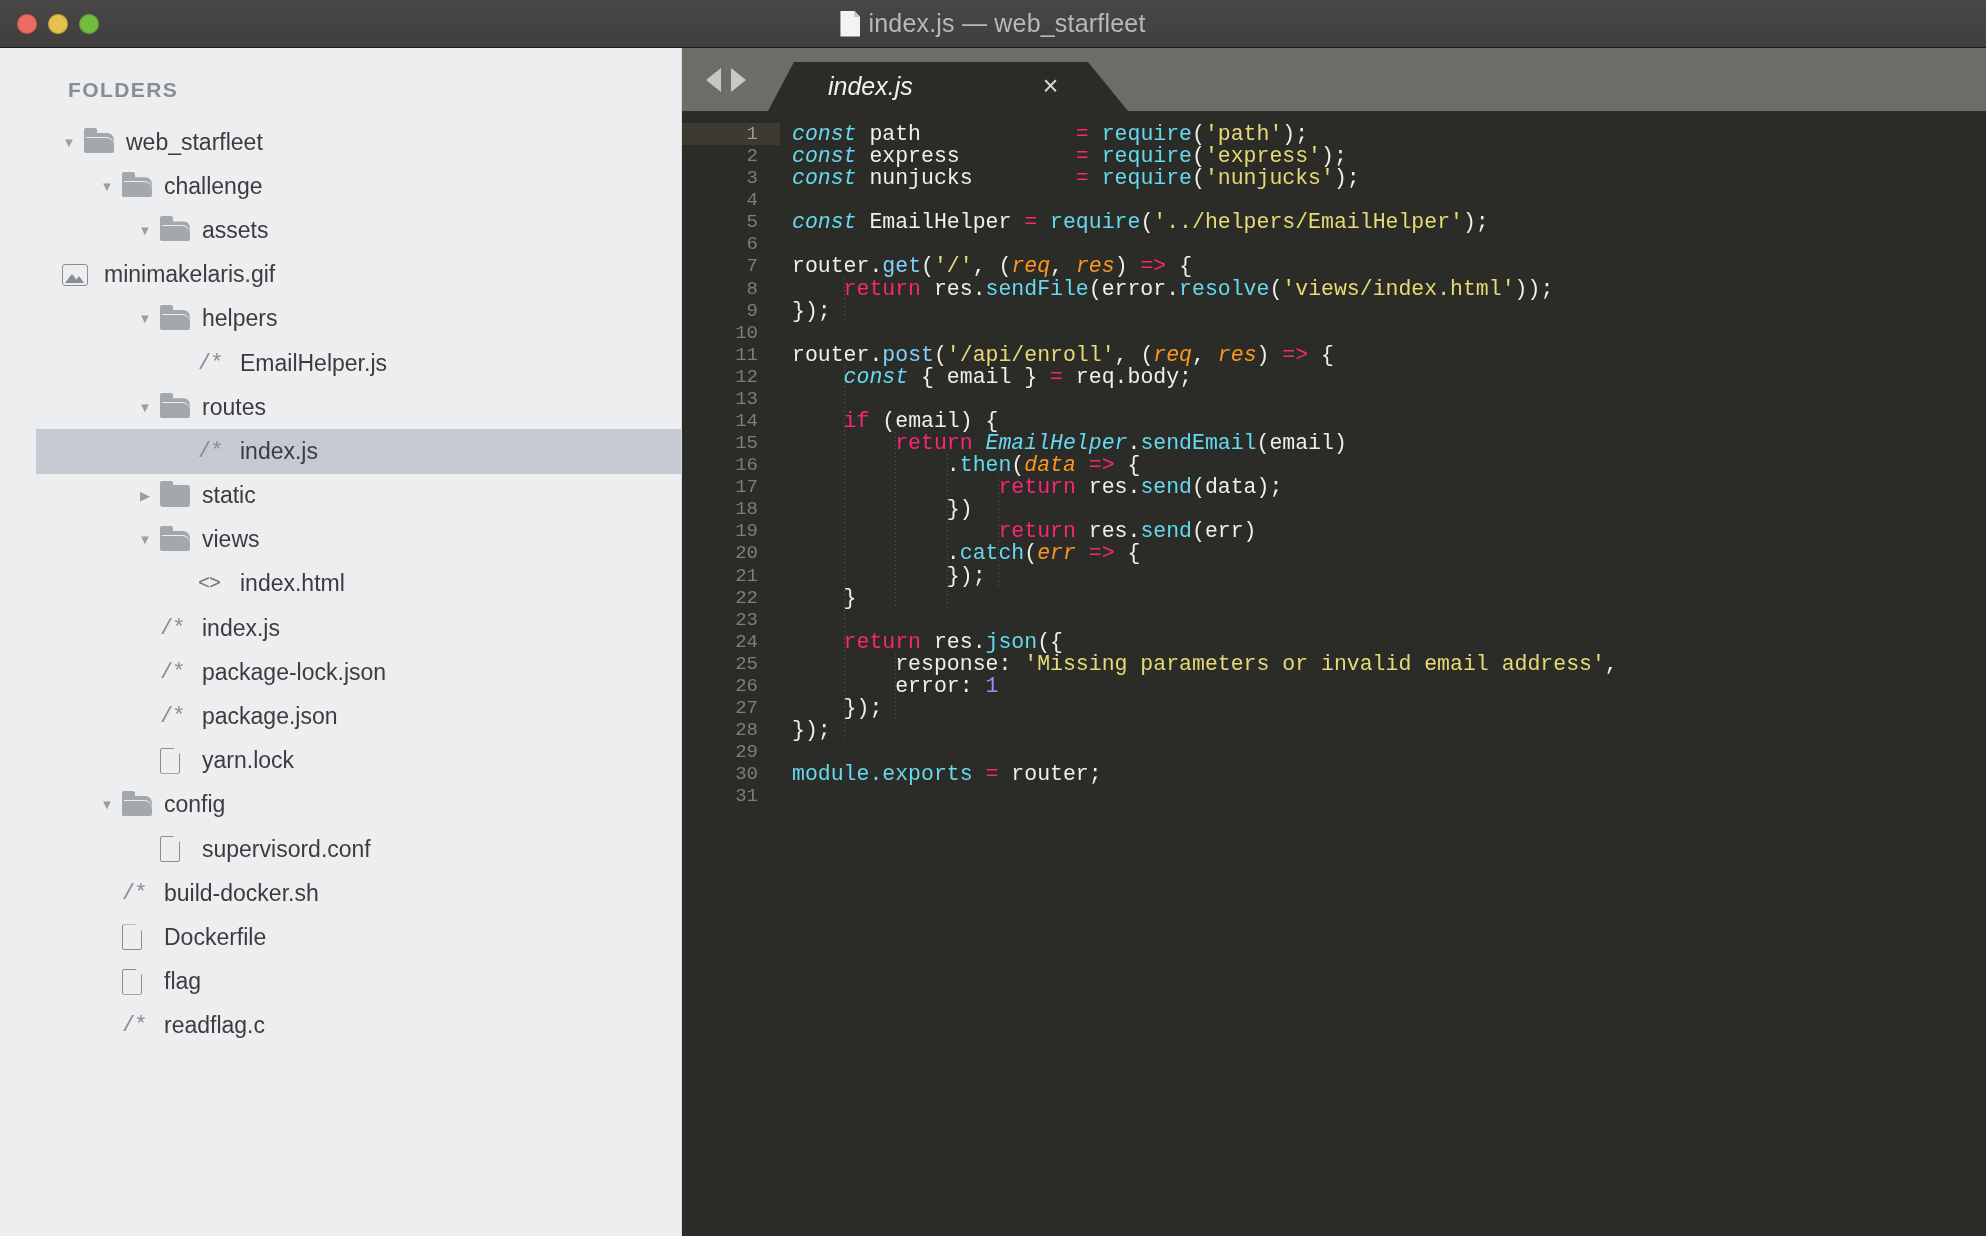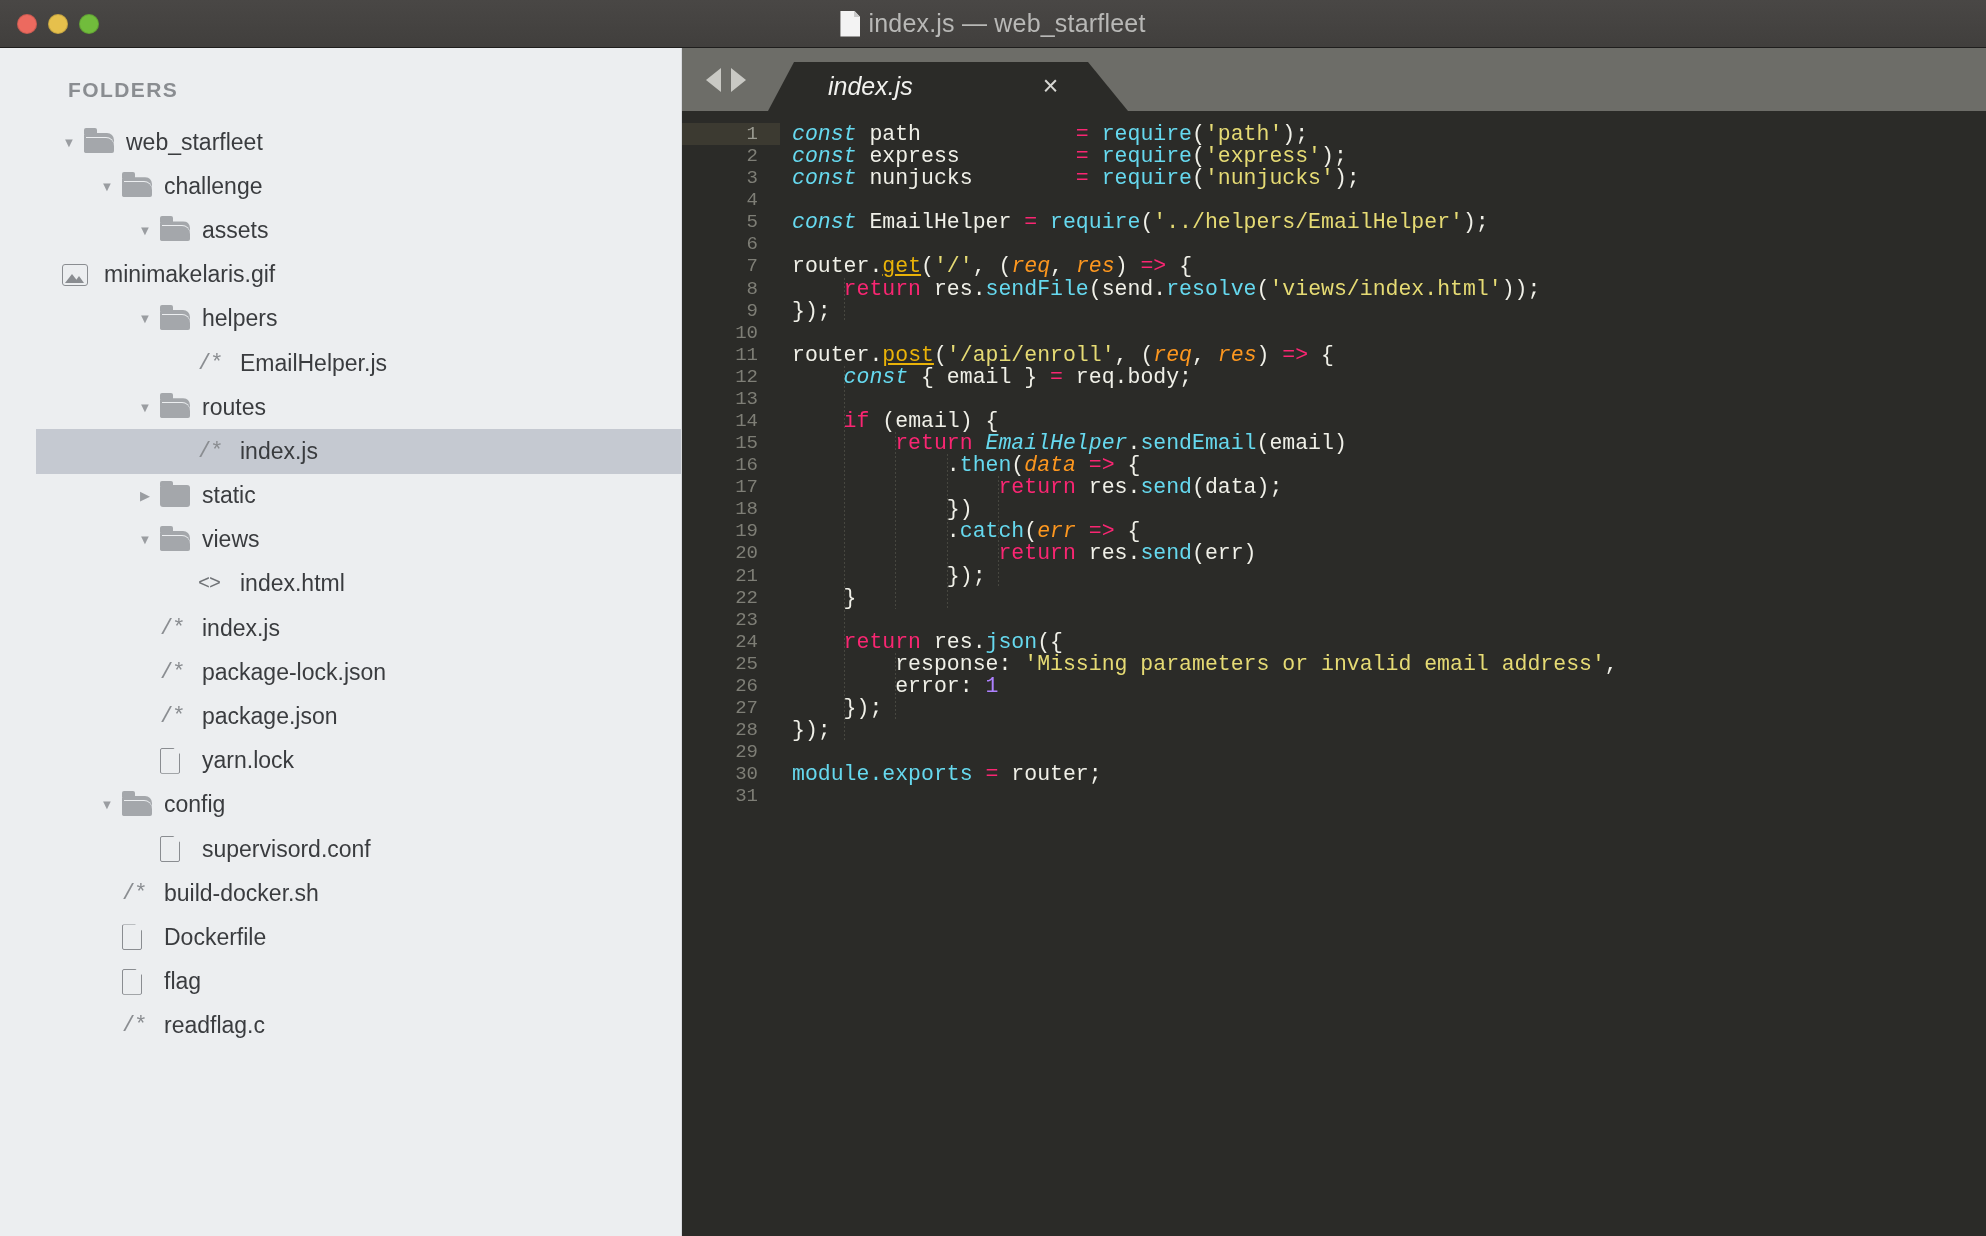--- a/index.html
+++ b/index.html
@@ -207,21 +207,21 @@
   .guides { position:absolute; left:12px; top:12px; bottom:0; right:0; pointer-events:none; }
   .guide {
     position:absolute; top:0; width:1px;
     background: repeating-linear-gradient(to bottom, #474740 0 2px, transparent 2px 4px);
   }
 
   
   .kw   { color:#f92672; }
   .kwi  { color:#66d9ef; font-style: italic; }
   .fn   { color:#66d9ef;font-family:Liberation Mono, monospace; }
-  .fng  { color:#eab308;text-decoration:underline; }
+  .fng  { color:#7dd3fc; }
   .str  { color:#e6db74; }
   .num  { color:#ae81ff; }
   .par  { color:#fd971f; font-style: italic; }
   .cls  { color:#66d9ef; font-style: italic; }
   .pl   { color:#f0f0e8; }
 </style>
 </head>
 <body>
 
 <div id="app">
@@ -482,33 +482,33 @@
               <div class="guide" style="left: 206.45px; top: 353.28px; height: 110.4px;"></div>
               <div class="guide" style="left: 103.225px; top: 529.92px; height: 66.24px;"></div>
             </div>
         <div class="cline"><span class="kwi">const</span><span class="pl"> path            </span><span class="kw">=</span><span class="pl"> </span><span class="fn">require</span><span class="pl">(</span><span class="str">'path'</span><span class="pl">);</span></div>
             <div class="cline"><span class="kwi">const</span><span class="pl"> express         </span><span class="kw">=</span><span class="pl"> </span><span class="fn">require</span><span class="pl">(</span><span class="str">'express'</span><span class="pl">);</span></div>
             <div class="cline"><span class="kwi">const</span><span class="pl"> nunjucks        </span><span class="kw">=</span><span class="pl"> </span><span class="fn">require</span><span class="pl">(</span><span class="str">'nunjucks'</span><span class="pl">);</span></div>
             <div class="cline">&nbsp;</div>
             <div class="cline"><span class="kwi">const</span><span class="pl"> EmailHelper </span><span class="kw">=</span><span class="pl"> </span><span class="fn">require</span><span class="pl">(</span><span class="str">'../helpers/EmailHelper'</span><span class="pl">);</span></div>
             <div class="cline">&nbsp;</div>
             <div class="cline"><span class="pl">router.</span><span class="fng">get</span><span class="pl">(</span><span class="str">'/'</span><span class="pl">, (</span><span class="par">req</span><span class="pl">, </span><span class="par">res</span><span class="pl">) </span><span class="kw">=&gt;</span><span class="pl"> {</span></div>
-            <div class="cline"><span class="pl">    </span><span class="kw">return</span><span class="pl"> res.</span><span class="fn">sendFile</span><span class="pl">(send.</span><span class="fn">resolve</span><span class="pl">(</span><span class="str">'views/index.html'</span><span class="pl">));</span></div>
+            <div class="cline"><span class="pl">    </span><span class="kw">return</span><span class="pl"> res.</span><span class="fn">sendFile</span><span class="pl">(error.</span><span class="fn">resolve</span><span class="pl">(</span><span class="str">'views/index.html'</span><span class="pl">));</span></div>
             <div class="cline"><span class="pl">});</span></div>
             <div class="cline">&nbsp;</div>
             <div class="cline"><span class="pl">router.</span><span class="fng">post</span><span class="pl">(</span><span class="str">'/api/enroll'</span><span class="pl">, (</span><span class="par">req</span><span class="pl">, </span><span class="par">res</span><span class="pl">) </span><span class="kw">=&gt;</span><span class="pl"> {</span></div>
             <div class="cline"><span class="pl">    </span><span class="kwi">const</span><span class="pl"> { email } </span><span class="kw">=</span><span class="pl"> req.body;</span></div>
             <div class="cline">&nbsp;</div>
             <div class="cline"><span class="pl">    </span><span class="kw">if</span><span class="pl"> (email) {</span></div>
             <div class="cline"><span class="pl">        </span><span class="kw">return</span><span class="pl"> </span><span class="cls">EmailHelper</span><span class="pl">.</span><span class="fn">sendEmail</span><span class="pl">(email)</span></div>
             <div class="cline"><span class="pl">            .</span><span class="fn">then</span><span class="pl">(</span><span class="par">data</span><span class="pl"> </span><span class="kw">=&gt;</span><span class="pl"> {</span></div>
             <div class="cline"><span class="pl">                </span><span class="kw">return</span><span class="pl"> res.</span><span class="fn">send</span><span class="pl">(data);</span></div>
             <div class="cline"><span class="pl">            })</span></div>
+            <div class="cline"><span class="pl">                </span><span class="kw">return</span><span class="pl"> res.</span><span class="fn">send</span><span class="pl">(err)</span></div>
             <div class="cline"><span class="pl">            .</span><span class="fn">catch</span><span class="pl">(</span><span class="par">err</span><span class="pl"> </span><span class="kw">=&gt;</span><span class="pl"> {</span></div>
-            <div class="cline"><span class="pl">                </span><span class="kw">return</span><span class="pl"> res.</span><span class="fn">send</span><span class="pl">(err)</span></div>
             <div class="cline"><span class="pl">            });</span></div>
             <div class="cline"><span class="pl">    }</span></div>
             <div class="cline">&nbsp;</div>
             <div class="cline"><span class="pl">    </span><span class="kw">return</span><span class="pl"> res.</span><span class="fn">json</span><span class="pl">({</span></div>
             <div class="cline"><span class="pl">        response: </span><span class="str">'Missing parameters or invalid email address'</span><span class="pl">,</span></div>
             <div class="cline"><span class="pl">        error: </span><span class="num">1</span></div>
             <div class="cline"><span class="pl">    });</span></div>
             <div class="cline"><span class="pl">});</span></div>
             <div class="cline">&nbsp;</div>
             <div class="cline"><span class="fn">module.exports</span><span class="pl"> </span><span class="kw">=</span><span class="pl"> router;</span></div>

